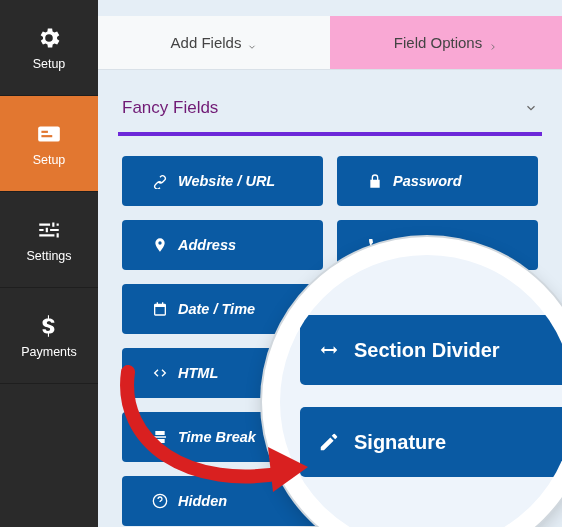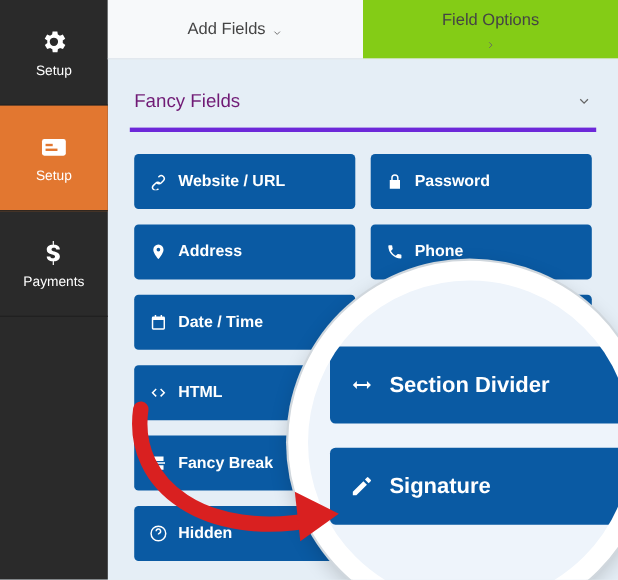--- a/index.html
+++ b/index.html
@@ -5,33 +5,33 @@
 * { margin: 0; padding: 0; box-sizing: border-box; }
 body { font-family: -apple-system, BlinkMacSystemFont, "Segoe UI", Arial, sans-serif; width: 562px; height: 527px; overflow: hidden; background: #e5eef6; position: relative; }
 
 .sidebar { position: absolute; left: 0; top: 0; width: 98px; height: 527px; background: #2a2a2a; }
 .nav-item { display: flex; flex-direction: column; align-items: center; justify-content: center; height: 96px; color: #fff; cursor: pointer; border-bottom: 1px solid #1e1e1e; }
 .nav-item.active { background: #e27730; }
 .nav-item .icon { width: 26px; height: 26px; margin-bottom: 6px; }
 .nav-item .label { font-size: 12.5px; font-weight: 400; }
 .nav-item svg { fill: #fff; }
 
-.main { position: absolute; left: 98px; top: 0; right: 0; height: 470px; text-align: right; }
+.main { position: absolute; left: 98px; top: 16px; right: 0; height: 470px; text-align: right; }
 .tabs { display: flex; height: 54px; background: #f7f9fa; border-bottom: 1px solid #d9e1e8; }
 .tab { flex: 1; display: flex; align-items: center; justify-content: center; gap: 6px; font-size: 15px; color: #444; cursor: pointer; }
-.tab.selected { background: #84cc16; flex-direction: column; }
+.tab.selected { background: #f9a8d4; }
 .tab .chev { width: 10px; height: 10px; }
 
 .panel { padding: 16px 20px 0 20px; }
 .section-header { display: flex; align-items: center; justify-content: space-between; padding: 12px 4px 14px 4px; border-bottom: 4px solid #6d28d9; color: #701a75; }
 .section-header .title { font-size: 17px; font-weight: 400; }
 .section-header .chev { width: 14px; height: 14px; }
 
 .grid { display: grid; grid-template-columns: 1fr 1fr; gap: 14px 14px; padding: 20px 4px 0 4px; }
-.field-btn { background: #0a5aa3; color: #fff; border-radius: 4px; height: 50px; display: flex; align-items: center; padding: 0 14px; gap: 10px; font-size: 14.5px; font-weight: 600; cursor: pointer; position: relative; }
+.field-btn { background: #0a5aa3; color: #fff; border-radius: 4px; height: 50px; display: flex; align-items: center; padding: 0 30px; gap: 10px; font-size: 14.5px; font-weight: 600; cursor: pointer; position: relative; font-style: italic; }
 .field-btn .icon { width: 16px; height: 16px; flex-shrink: 0; display: flex; align-items: center; justify-content: center; }
 .field-btn svg { fill: #fff; }
 
 
 .magnifier { position: absolute; right: -30px; bottom: -40px; width: 330px; height: 330px; border-radius: 50%; background: #eef4fb; border: 18px solid #fff; box-shadow: 0 0 0 2px #d0d7dd, 0 6px 18px rgba(0,0,0,0.18); overflow: hidden; }
 .mag-inner { position: absolute; left: 20px; top: 60px; width: 280px; display: flex; flex-direction: column; gap: 22px; }
 .mag-btn { background: #0a5aa3; color: #fff; border-radius: 5px; height: 70px; display: flex; align-items: center; padding: 0 18px; gap: 14px; font-size: 20px; font-weight: 600; }
 .mag-btn svg { fill: #fff; width: 22px; height: 22px; }
 
 
@@ -51,20 +51,28 @@
   </div>
   <div class="nav-item active">
     <span class="icon">
       <svg viewBox="0 0 24 24">
           <rect x="2" y="5" width="20" height="14" rx="2"></rect>
           <rect x="5" y="9" width="6" height="2" fill="#e27730"></rect>
           <rect x="5" y="13" width="10" height="2" fill="#e27730"></rect>
         </svg>
     </span>
     <span class="label">Setup</span>
+  </div>
+  <div class="nav-item">
+    <span class="icon">
+      <svg viewBox="0 0 24 24">
+          <path d="M3 6h10v2H3zM15 5h2v4h-2zM19 6h2v2h-2zM3 11h4v2H3zM9 10h2v4H9zM13 11h8v2h-8zM3 16h14v2H3zM19 15h2v4h-2z"></path>
+        </svg>
+    </span>
+    <span class="label">Settings</span>
   </div>
   <div class="nav-item">
     <span class="icon">
       <svg viewBox="0 0 24 24">
           <path d="M12 2v3c3 0 5 1.5 5 4h-3c0-1-.8-1.5-2-1.5s-2 .5-2 1.5.8 1.3 2.5 1.8C15 11.5 17 12.5 17 15c0 2.5-2 4-5 4v3h-1v-3c-3 0-5-1.5-5-4h3c0 1 .8 1.5 2 1.5s2-.5 2-1.5-.8-1.3-2.5-1.8C7.5 12.5 6 11.5 6 9c0-2.5 2-4 5-4V2h1z"></path>
         </svg>
     </span>
     <span class="label">Payments</span>
   </div>
 </div>
@@ -164,21 +172,21 @@
             </svg>
           </span>
         <span>File Upload</span>
       </div>
       <div class="field-btn">
         <span class="icon">
             <svg viewBox="0 0 24 24">
               <path d="M5 3h14v6H5zM5 15h14v6H5zM3 11h18v2H3z"></path>
             </svg>
           </span>
-        <span>Fancy Break</span>
+        <span>Time Break</span>
       </div>
       <div class="field-btn">
         <span class="icon">
             <svg viewBox="0 0 24 24">
               <path d="M3 12l4-4v3h10V8l4 4-4 4v-3H7v3l-4-4z"></path>
             </svg>
           </span>
         <span>Section Divider</span>
       </div>
       <div class="field-btn">

